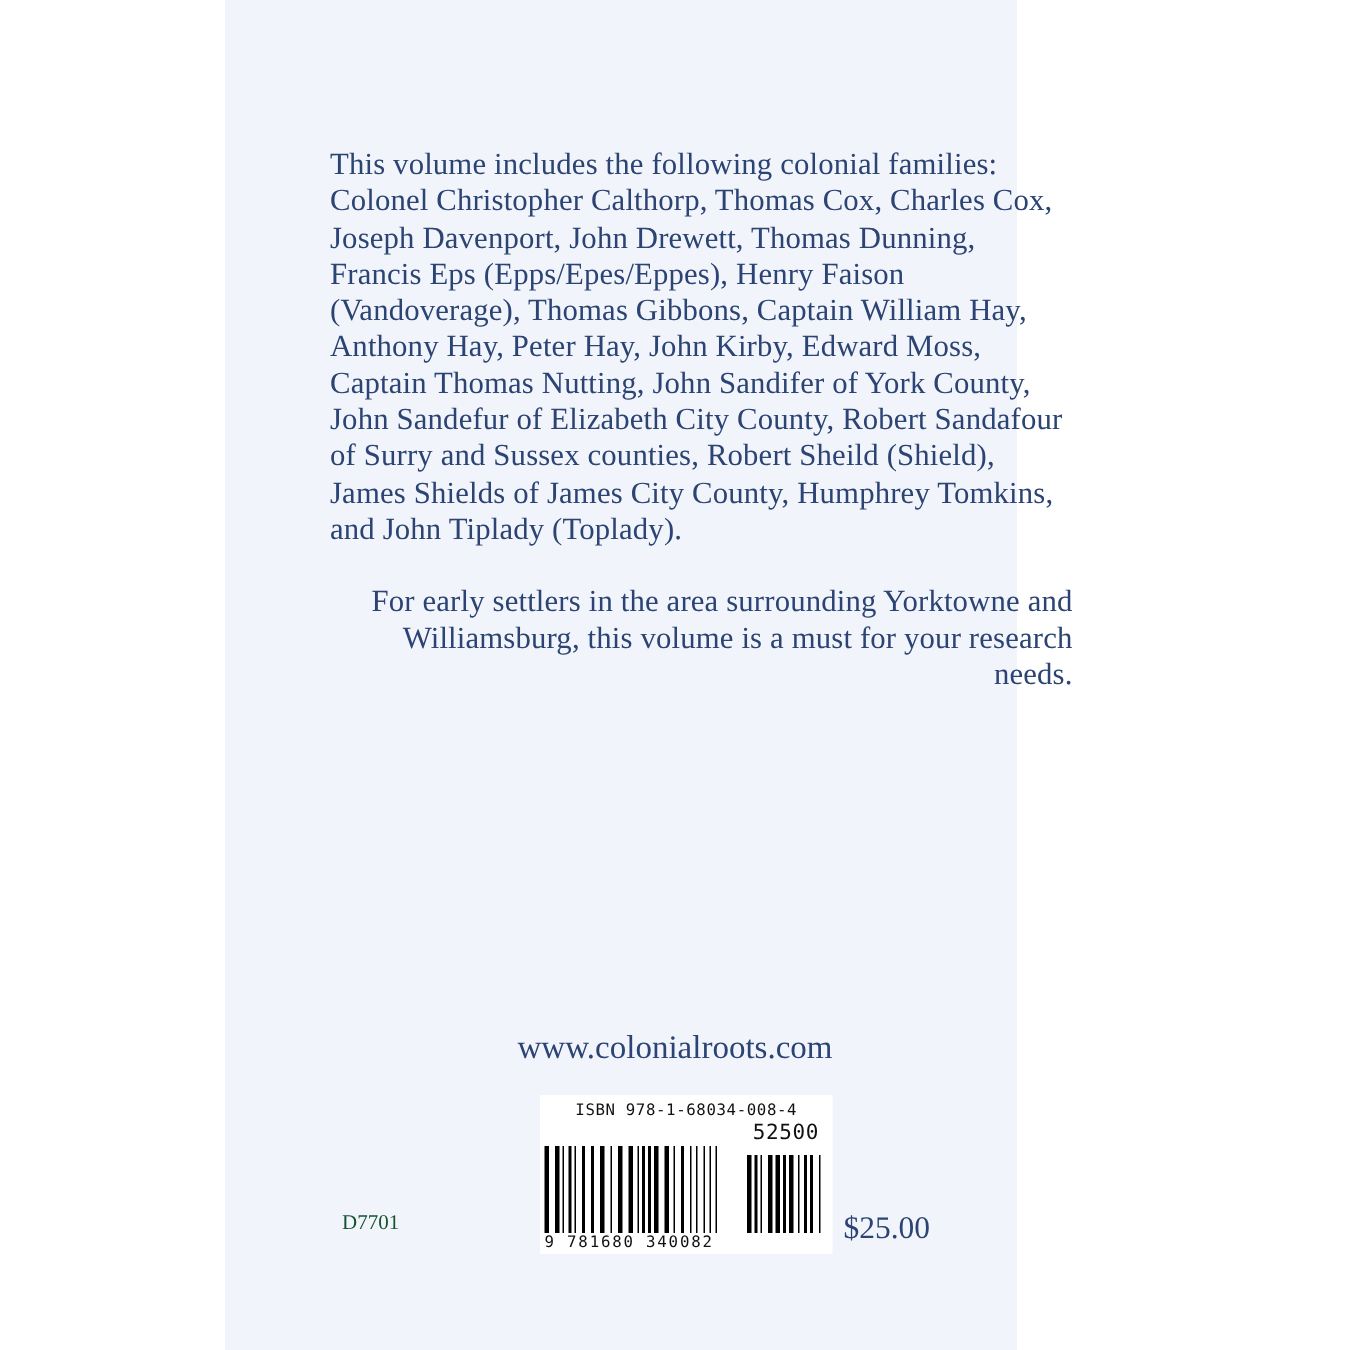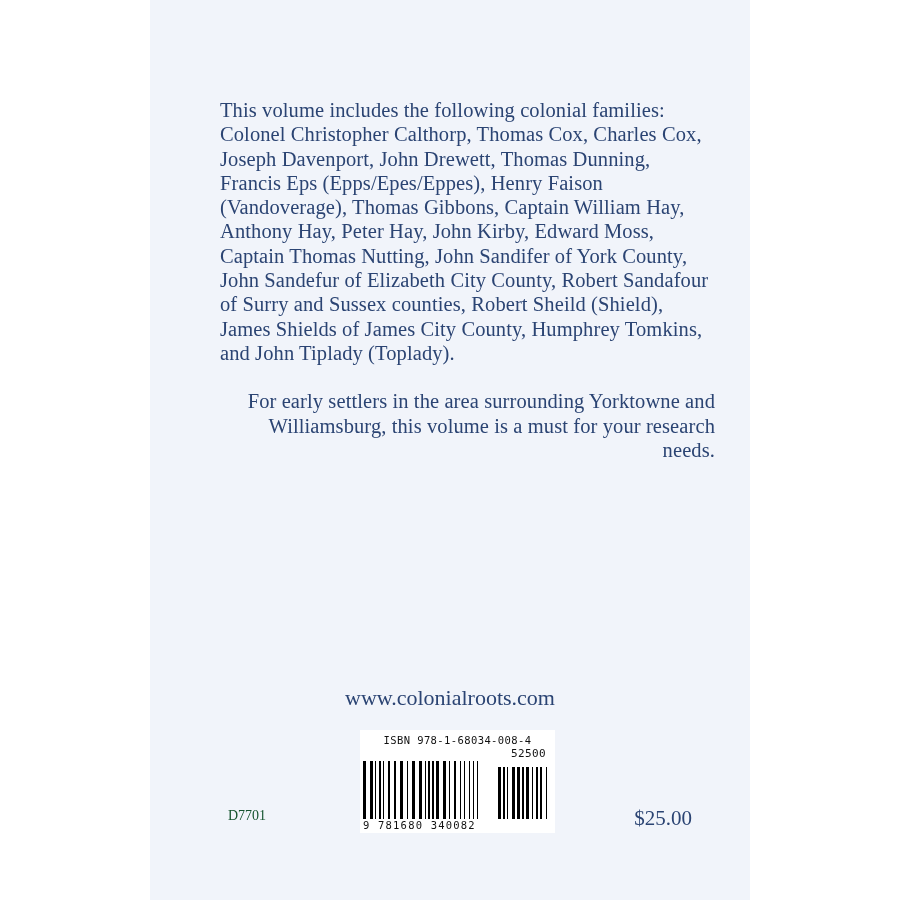--- a/index.html
+++ b/index.html
@@ -16,21 +16,21 @@
   #page {
     position: relative;
     width: 900px;
     height: 900px;
     background: #ffffff;
   }
   #cover {
     position: absolute;
     left: 150px;
     top: 0px;
-    width: 600px;
+    width: 528px;
     height: 900px;
     background: #f1f4fa;
   }
   #body-text {
     position: absolute;
     left: 70px;
     top: 98px;
     width: 495px;
     color: #2b4473;
     font-family: "Liberation Serif", serif;
@@ -68,21 +68,21 @@
   #isbn-text {
     font-family: "DejaVu Sans Mono", monospace;
     font-size: 10.5px;
     color: #111111;
     text-align: center;
     letter-spacing: 0.4px;
     white-space: nowrap;
   }
   #price-code {
     font-family: "DejaVu Sans Mono", monospace;
-    font-size: 11px;
+    font-size: 14px;
     color: #111111;
     text-align: right;
     letter-spacing: 0.4px;
     padding-right: 6px;
     margin-top: 1px;
   }
   .bars-row {
     display: flex;
     align-items: flex-start;
     gap: 17px;

